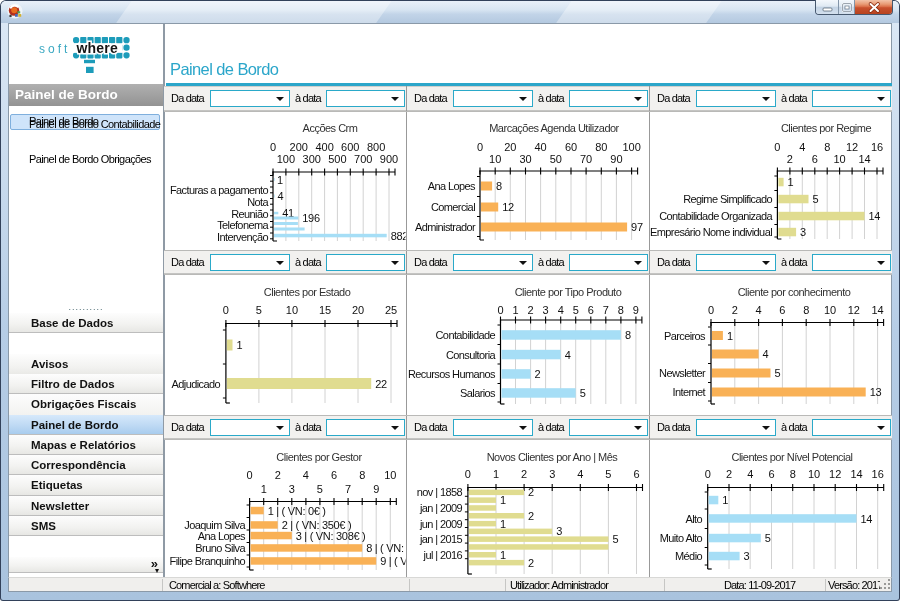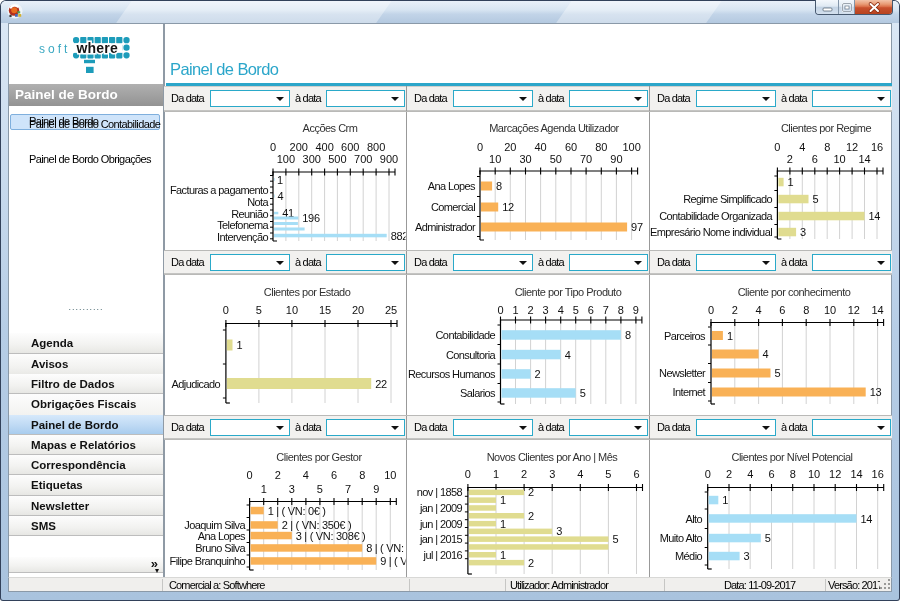--- a/index.html
+++ b/index.html
@@ -118,21 +118,21 @@
             <text x="39" y="52.5" font-size="12" letter-spacing="3" fill="#3aa8c2">soft</text>
             <text x="76.5" y="53" font-size="14" font-weight="bold" letter-spacing="0.2" fill="#151515" stroke="#ffffff" stroke-width="3" paint-order="stroke">where</text>
           </g>
         </svg>
     <div id="shead">Painel de Bordo</div>
     <div id="slist-sel"></div>
     <div class="slitem" style="top:91px;">Painel de Bordo</div>
     <div class="slitem" style="top:94px;">Painel de Bordo Contabilidade</div>
     <div class="slitem" style="top:128.5px;">Painel de Bordo Obrigações</div>
     <div id="splitter"><span>..........</span></div>
-        <div class="mitem" style="top:309.3px;height:20.3px;line-height:20.3px;">Agenda</div>
+    <div class="mitem" style="top:289.0px;height:20.3px;line-height:20.3px;">Base de Dados</div>
         <div class="mitem" style="top:329.6px;height:23px;line-height:20.3px;">Avisos</div>
         <div class="mitem" style="top:349.9px;height:20.3px;line-height:20.3px;">Filtro de Dados</div>
         <div class="mitem" style="top:370.2px;height:36px;line-height:20.3px;">Obrigações Fiscais</div>
         <div class="mitem sel" style="top:390.5px;height:20.3px;line-height:20.3px;">Painel de Bordo</div>
         <div class="mitem" style="top:410.8px;height:20.3px;line-height:20.3px;">Mapas e Relatórios</div>
         <div class="mitem" style="top:431.1px;height:20.3px;line-height:20.3px;">Correspondência</div>
         <div class="mitem" style="top:451.4px;height:20.3px;line-height:20.3px;">Etiquetas</div>
         <div class="mitem" style="top:471.7px;height:20.3px;line-height:20.3px;">Newsletter</div>
         <div class="mitem" style="top:492.0px;height:20.3px;line-height:20.3px;">SMS</div>
         <div class="mitem chev" style="top:532.6px;height:16.4px;">

